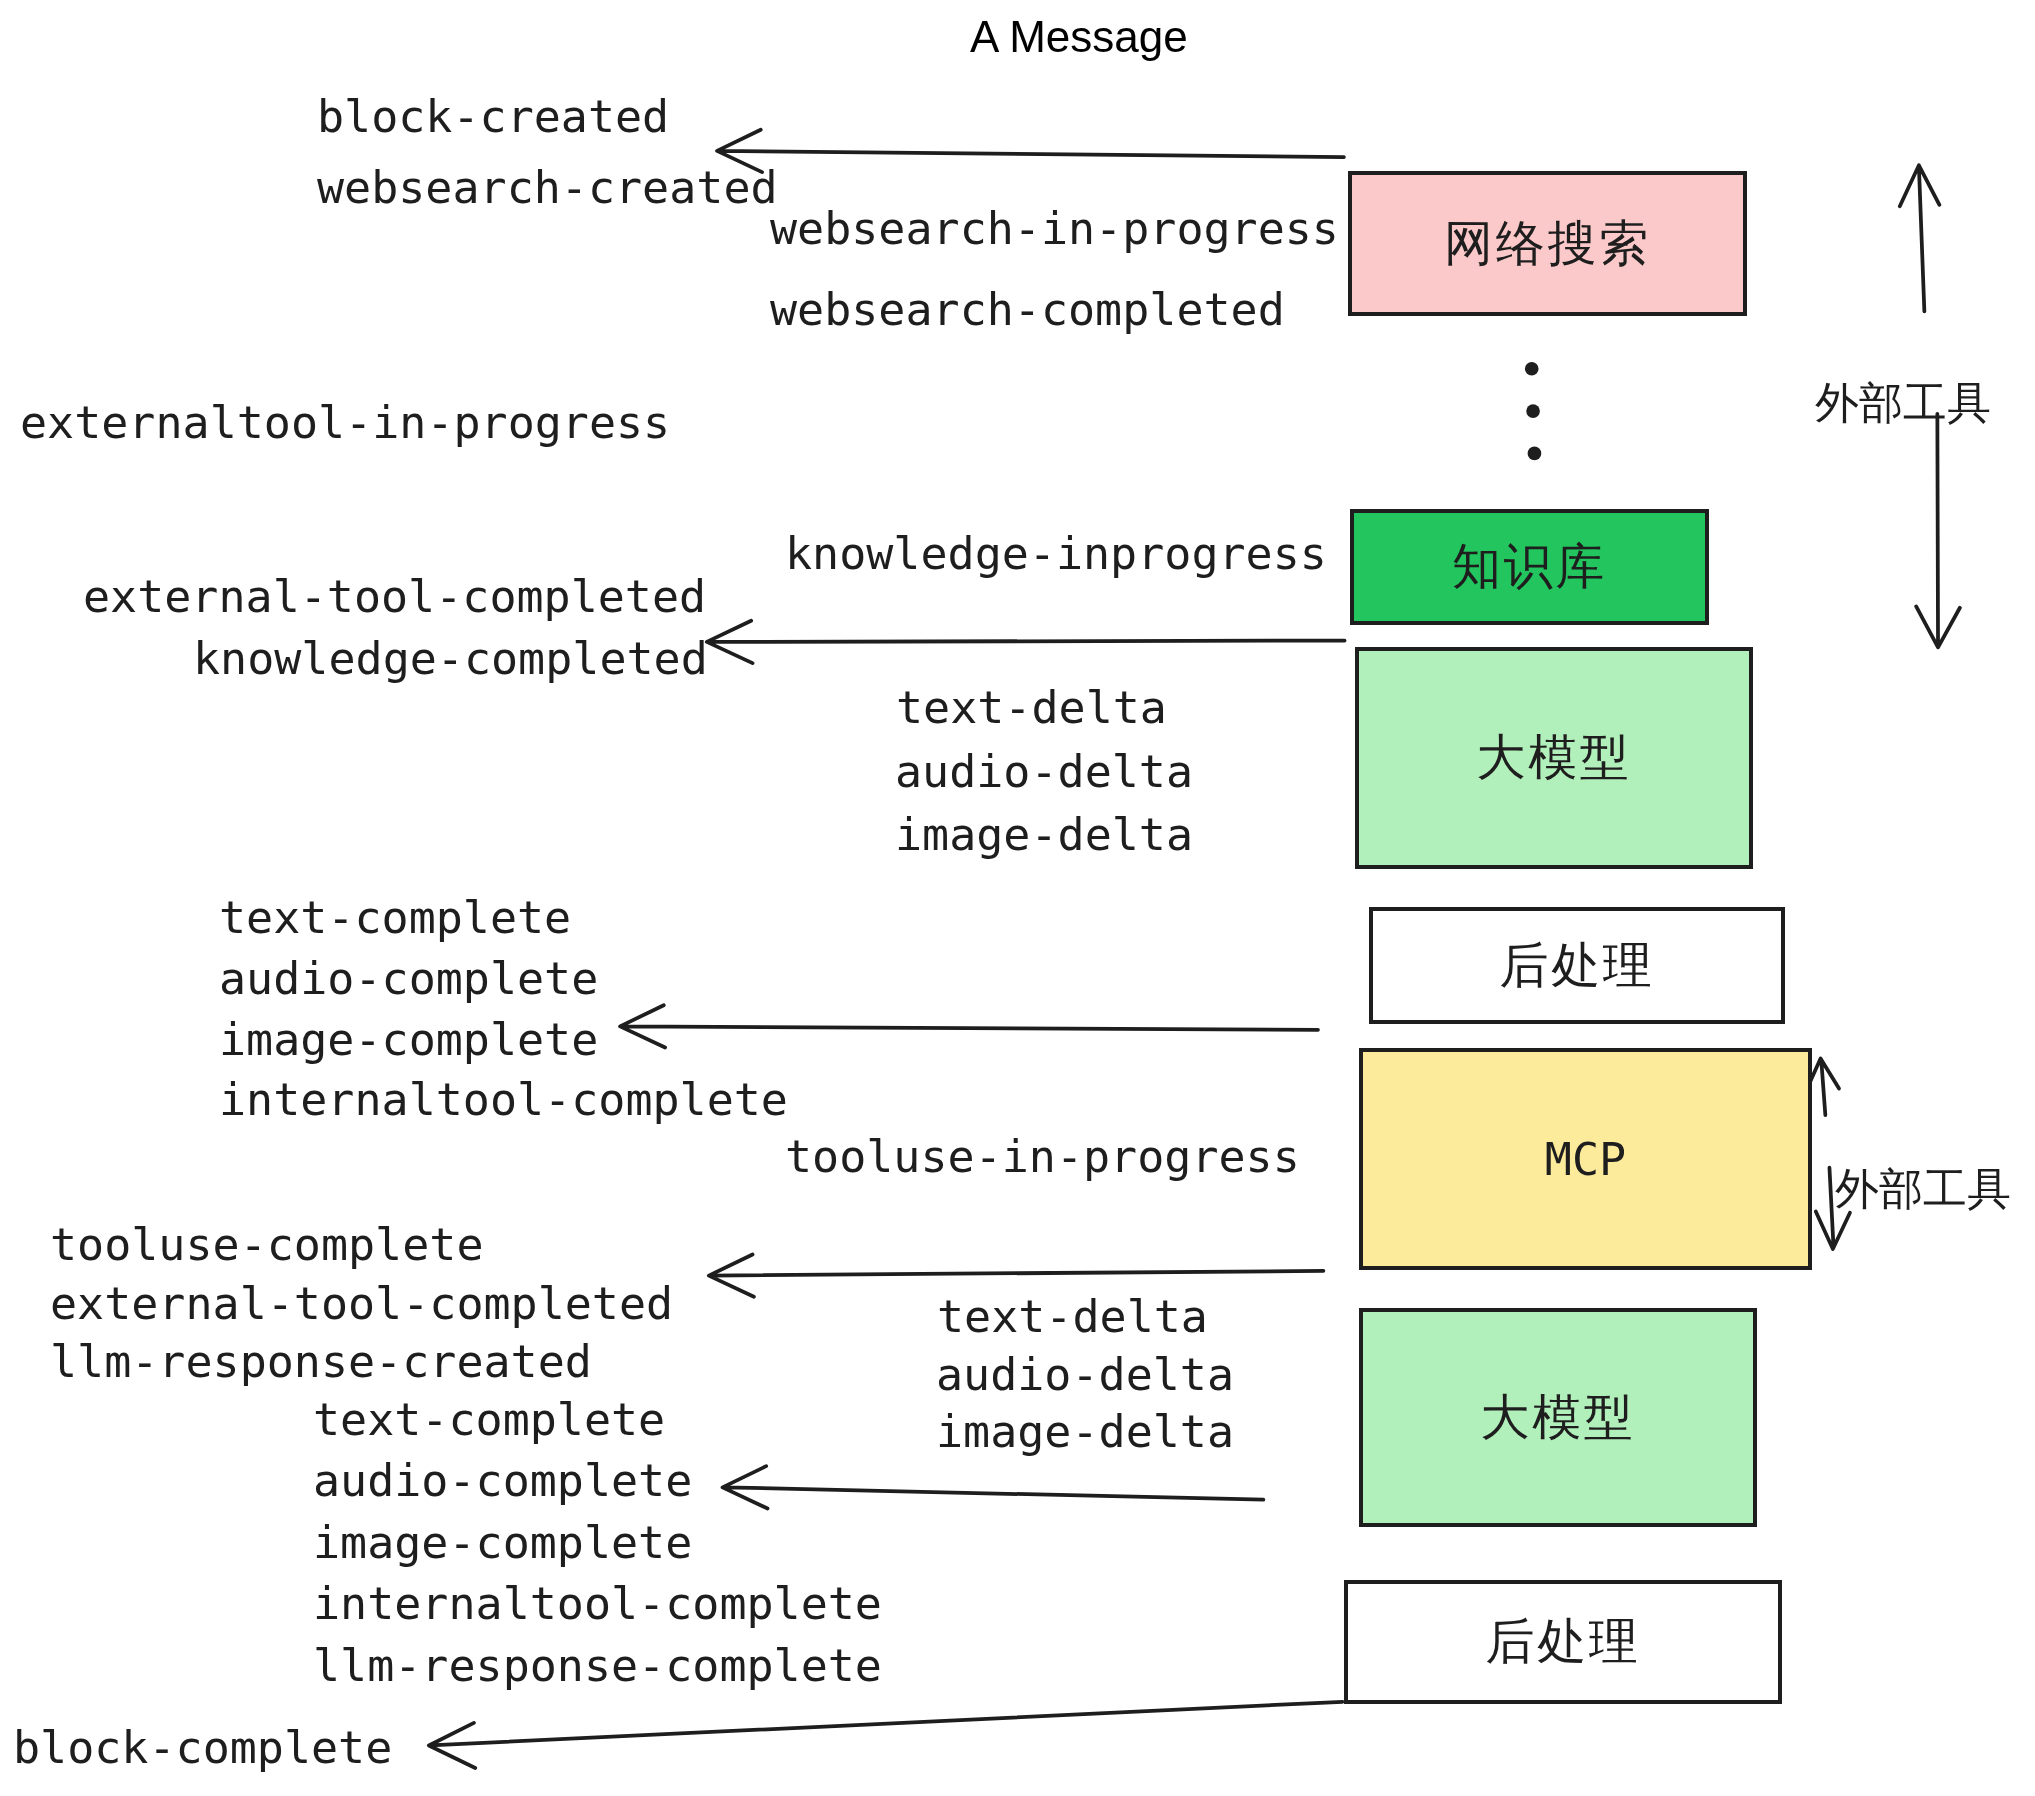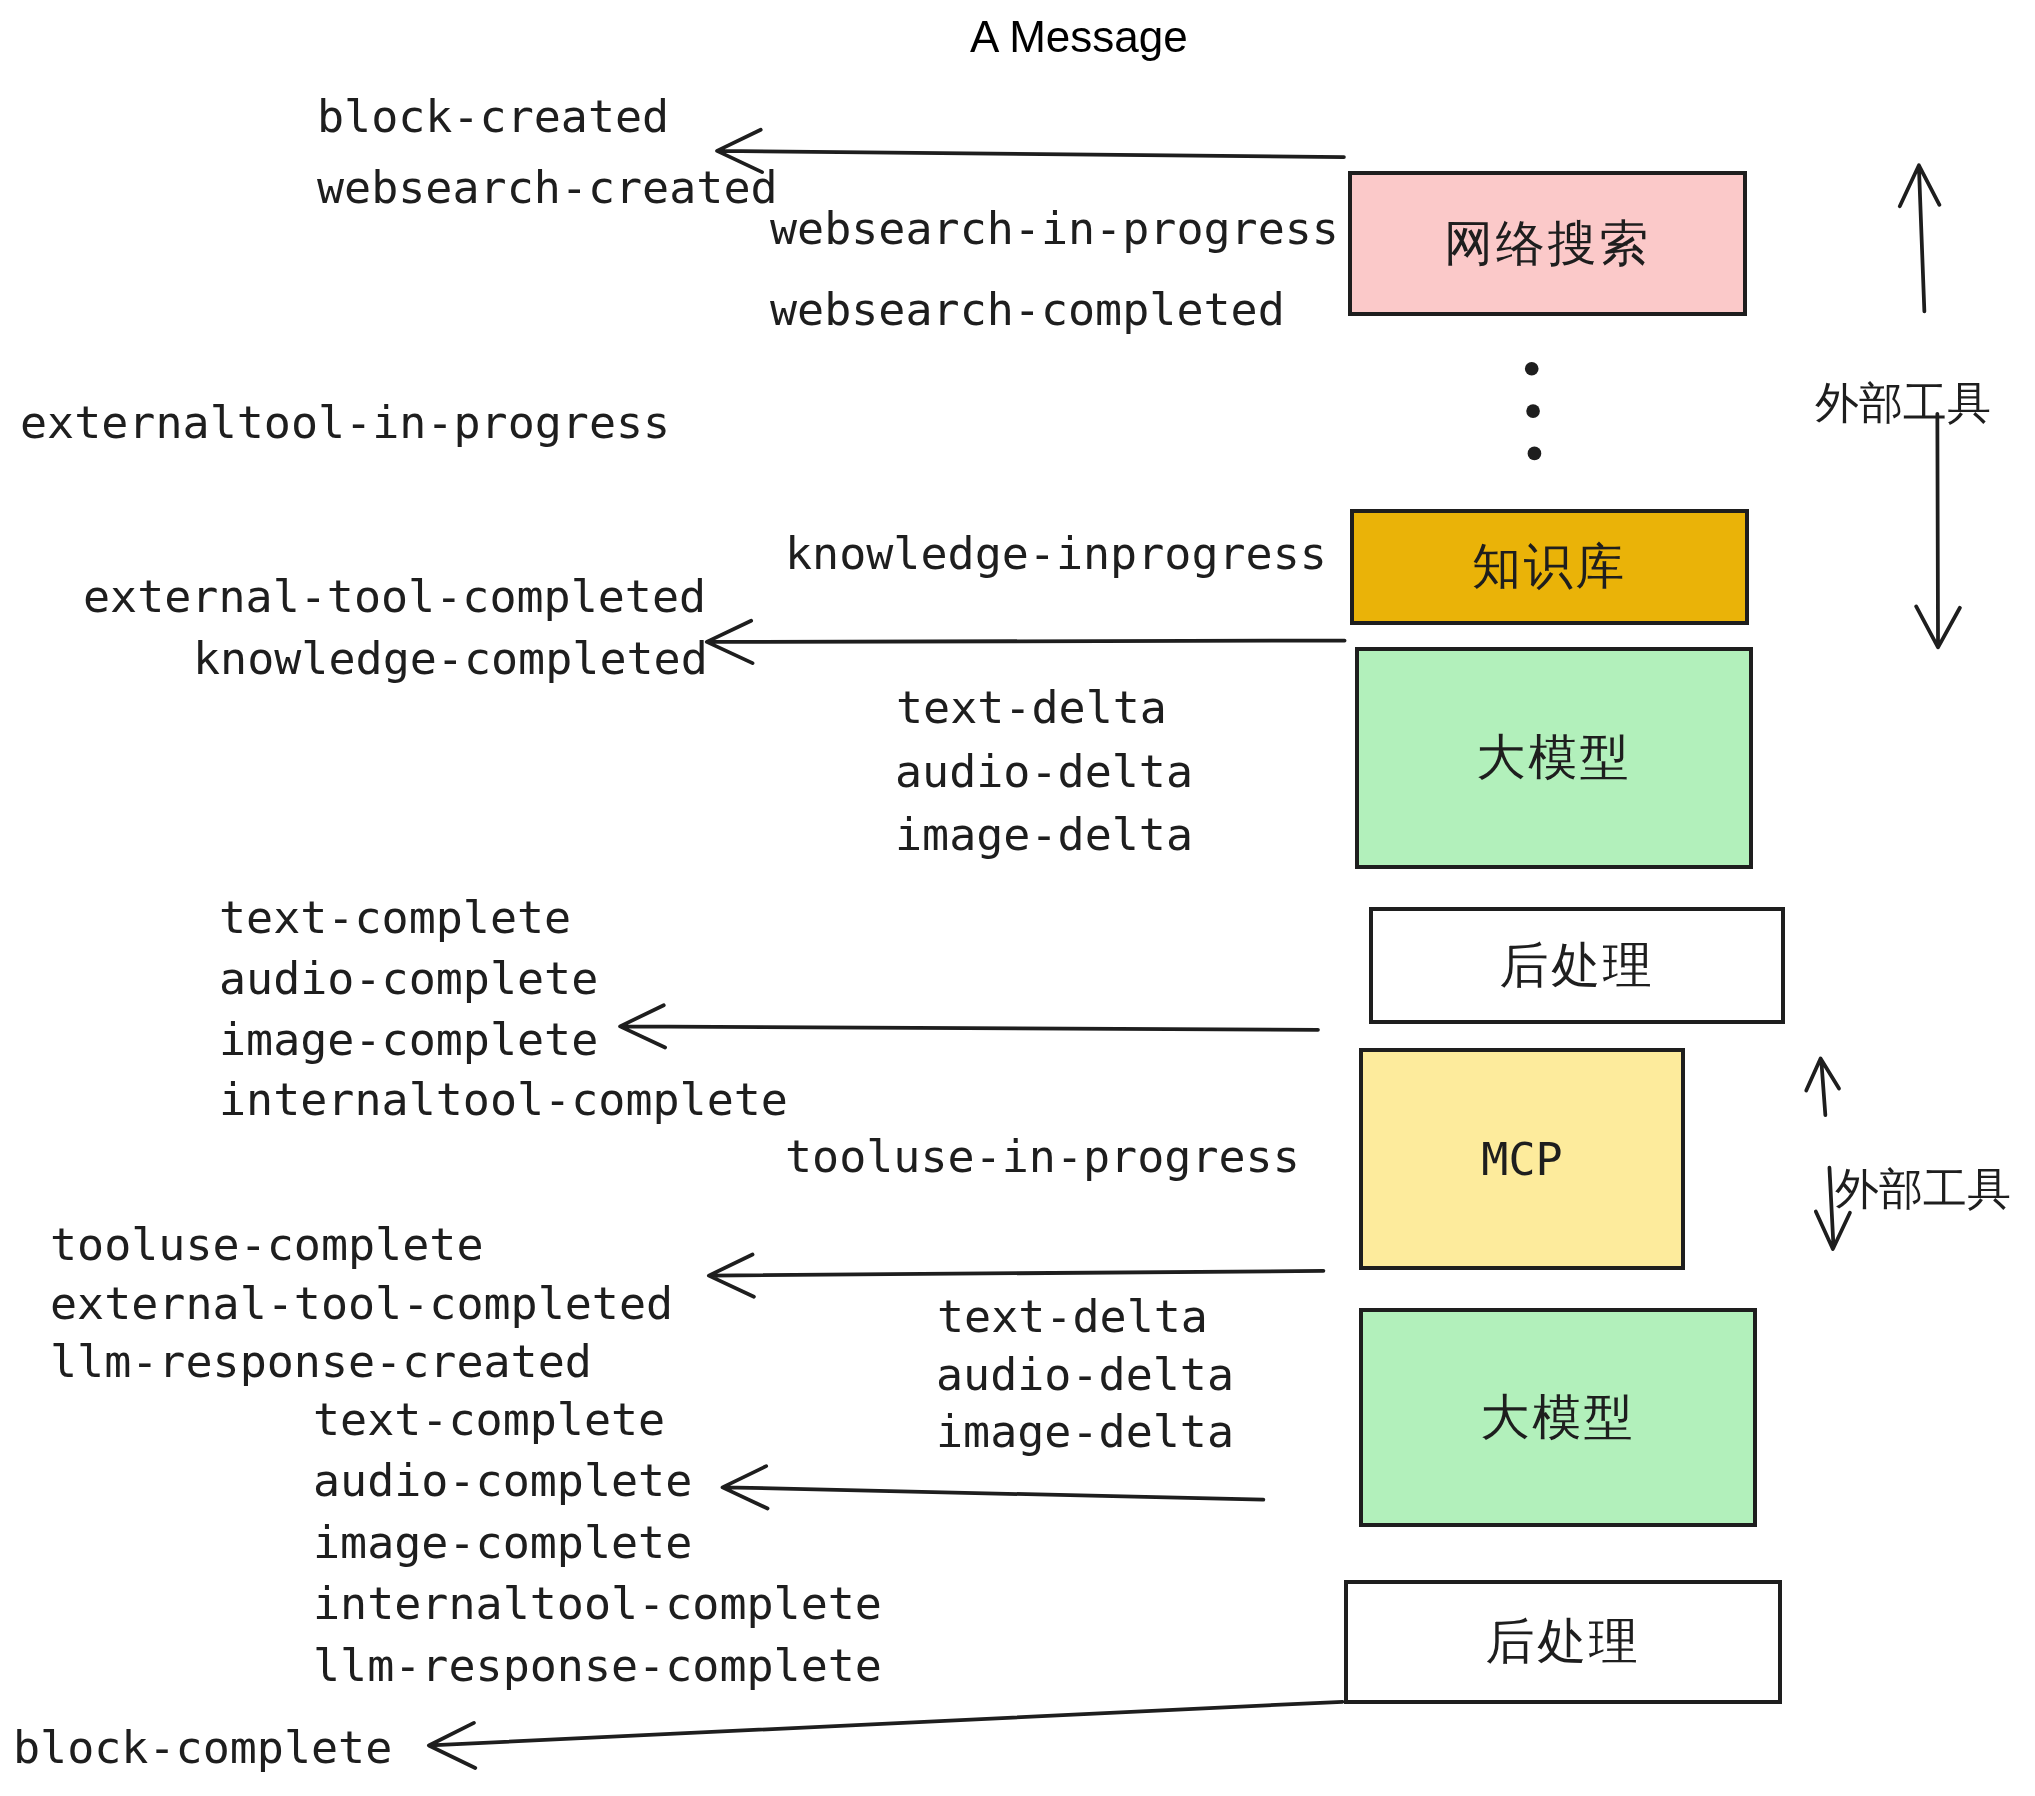--- a/index.html
+++ b/index.html
@@ -77,33 +77,33 @@
       <circle cx="2243" cy="540" r="10"></circle>
       <circle cx="2245" cy="602" r="10"></circle>
       <circle cx="2247" cy="664" r="10"></circle>
     </g>
   </svg>
 
   <div class="box" style="left: 1348px; top: 171px; width: 399px; height: 145px; background-color: rgb(251, 201, 201);" title="网络搜索">
     <span>网络搜索</span>
   </div>
 
-  <div class="box" style="left: 1350px; top: 509px; width: 399px; height: 116px; background-color: #eab308;">
+  <div class="box" style="left: 1350px; top: 509px; width: 359px; height: 116px; background-color: #22c55e;">
     <span>知识库</span>
   </div>
 
   <div class="box" style="left: 1355px; top: 647px; width: 398px; height: 222px; background-color: rgb(178, 240, 187);">
     <span>大模型</span>
   </div>
 
   <div class="box" style="left: 1369px; top: 907px; width: 416px; height: 117px; background-color: rgb(255, 255, 255);">
     <span>后处理</span>
   </div>
 
-  <div class="box mono" style="left: 1359px; top: 1048px; width: 326px; height: 222px; background-color: rgb(253, 235, 156);">
+  <div class="box mono" style="left: 1359px; top: 1048px; width: 453px; height: 222px; background-color: rgb(253, 235, 156);">
     <span>MCP</span>
   </div>
 
   <div class="box" style="left: 1359px; top: 1308px; width: 398px; height: 219px; background-color: rgb(178, 240, 187);">
     <span>大模型</span>
   </div>
 
   <div class="box" style="left: 1344px; top: 1580px; width: 438px; height: 124px; background-color: rgb(255, 255, 255);">
     <span>后处理</span>
   </div>

